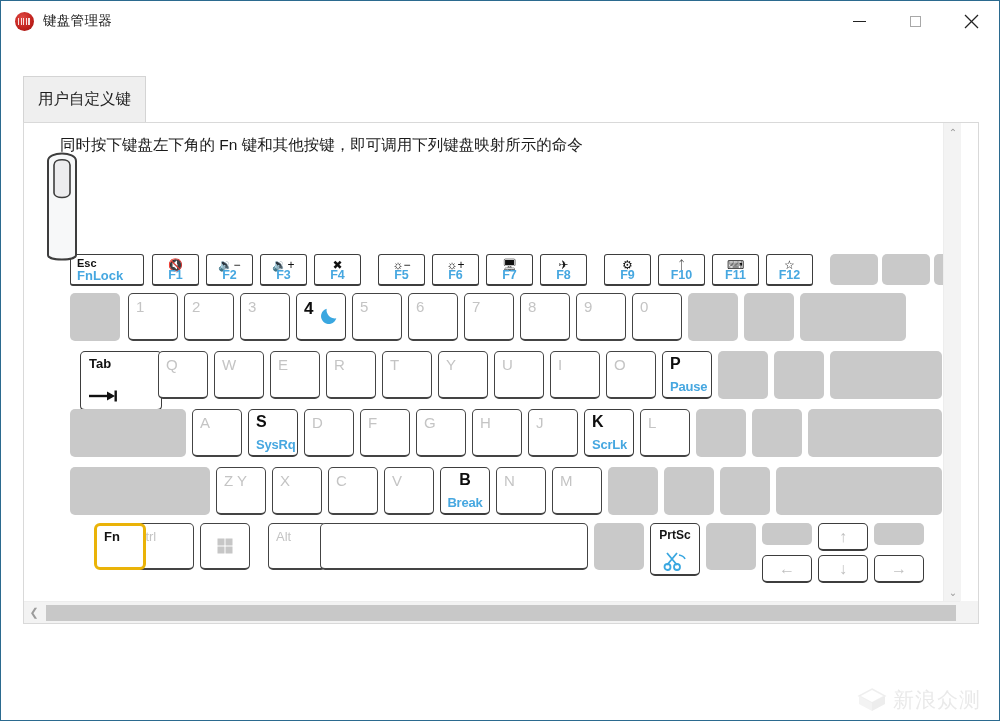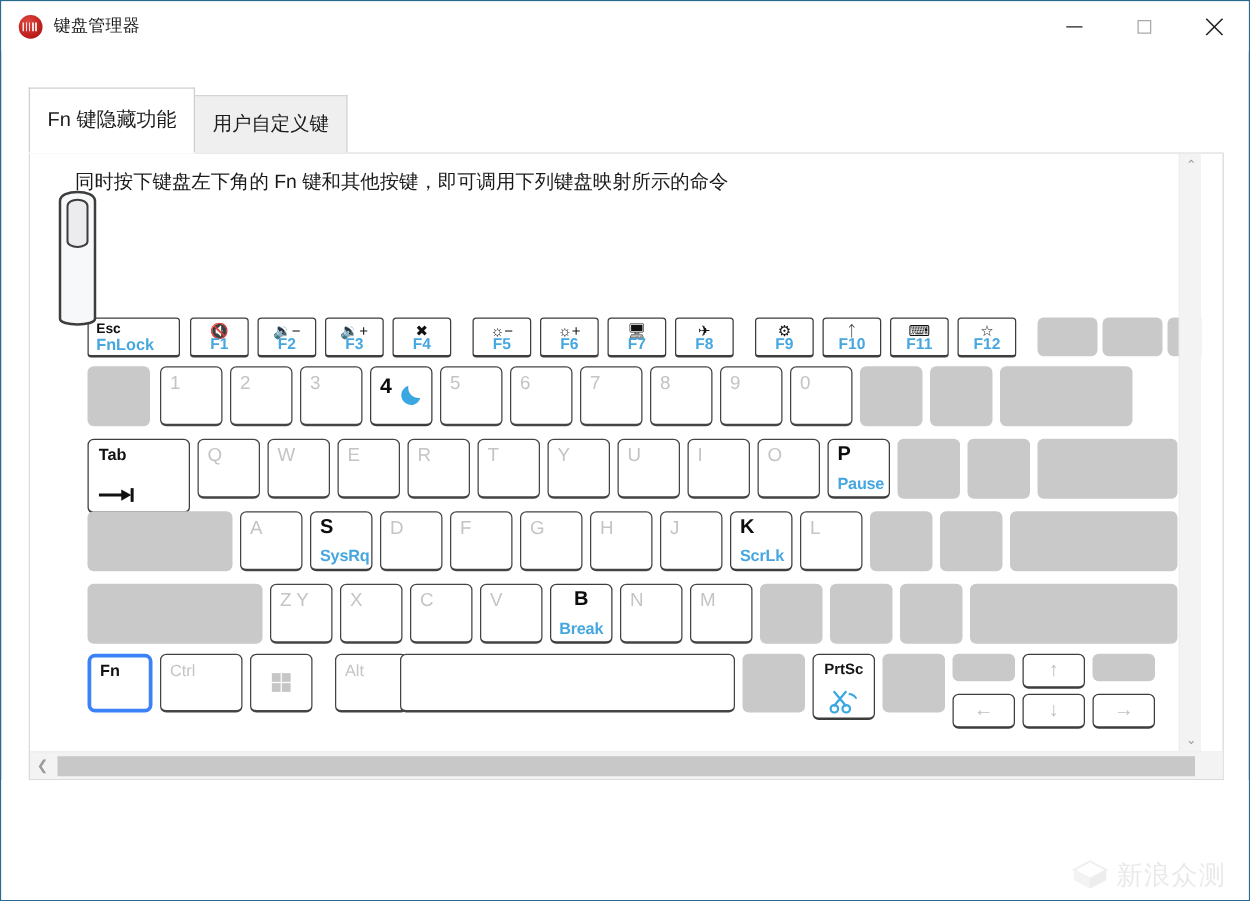--- a/index.html
+++ b/index.html
@@ -257,23 +257,24 @@
     position: absolute; left: 6px; top: 2px;
     font-size: 11px; color: #111; font-weight: 700;
   }
   .esc-bot {
     position: absolute; left: 6px; bottom: 1px;
     font-size: 13px; color: #46a7e0; font-weight: 700;
   }
   
   .key.fnhl {
     background: #ffffff;
-    border: 3px solid #3b82f6;
+    border: 3px solid #eab308;
     border-radius: 6px;
     z-index: 4;
+    margin-left: 24px;
   }
   .tab-label {
     position: absolute; left: 8px; top: 4px;
     font-size: 13px; color: #111; font-weight: 700;
   }
   .arrow-glyph {
     position: absolute; left: 0; right: 0; top: 50%;
     transform: translateY(-50%);
     text-align: center;
     color: #c0c0c0;
@@ -354,21 +355,20 @@
           <line x1="1" y1="1" x2="14" y2="14" stroke="#222" stroke-width="1.3"></line>
           <line x1="14" y1="1" x2="1" y2="14" stroke="#222" stroke-width="1.3"></line>
         </svg>
       </div>
     </div>
   </div>
 
   <div id="content-panel">
 
     <div id="tabstrip">
-      <div class="tab active">Fn 键隐藏功能</div>
       <div class="tab">用户自定义键</div>
     </div>
 
     <div id="panel-body">
       <div id="panel-inner">
 
         <div id="instruction">同时按下键盘左下角的 Fn 键和其他按键，即可调用下列键盘映射所示的命令</div>
 
         <div id="keyboard">
 
@@ -465,21 +465,21 @@
             <span class="key-letter-faint">9</span>
           </div>
           <div class="key ghost" style="left:608px; top:170px; width:50px; height:48px;">
             <span class="key-letter-faint">0</span>
           </div>
 
           <div class="key dim" style="left:664px; top:170px; width:50px; height:48px;"></div>
           <div class="key dim" style="left:720px; top:170px; width:50px; height:48px;"></div>
           <div class="key dim" style="left:776px; top:170px; width:106px; height:48px;"></div>
 
-          <div class="key plain" style="left:46px;  top:228px; width:82px; height:60px;">
+          <div class="key plain" style="left:56px;  top:228px; width:82px; height:60px;">
 
             <span class="tab-label">Tab</span>
             <svg width="30" height="12" viewBox="0 0 30 12" style="position:absolute; left:8px; bottom:7px;">
               <line x1="0" y1="6" x2="23" y2="6" stroke="#111" stroke-width="2.4"></line>
               <polygon points="18,1.5 26,6 18,10.5" fill="#111"></polygon>
               <rect x="25.5" y="0.5" width="2.4" height="11" fill="#111"></rect>
             </svg>
           </div>
 
           <div class="key ghost" style="left:134px; top:228px; width:50px; height:48px;">

